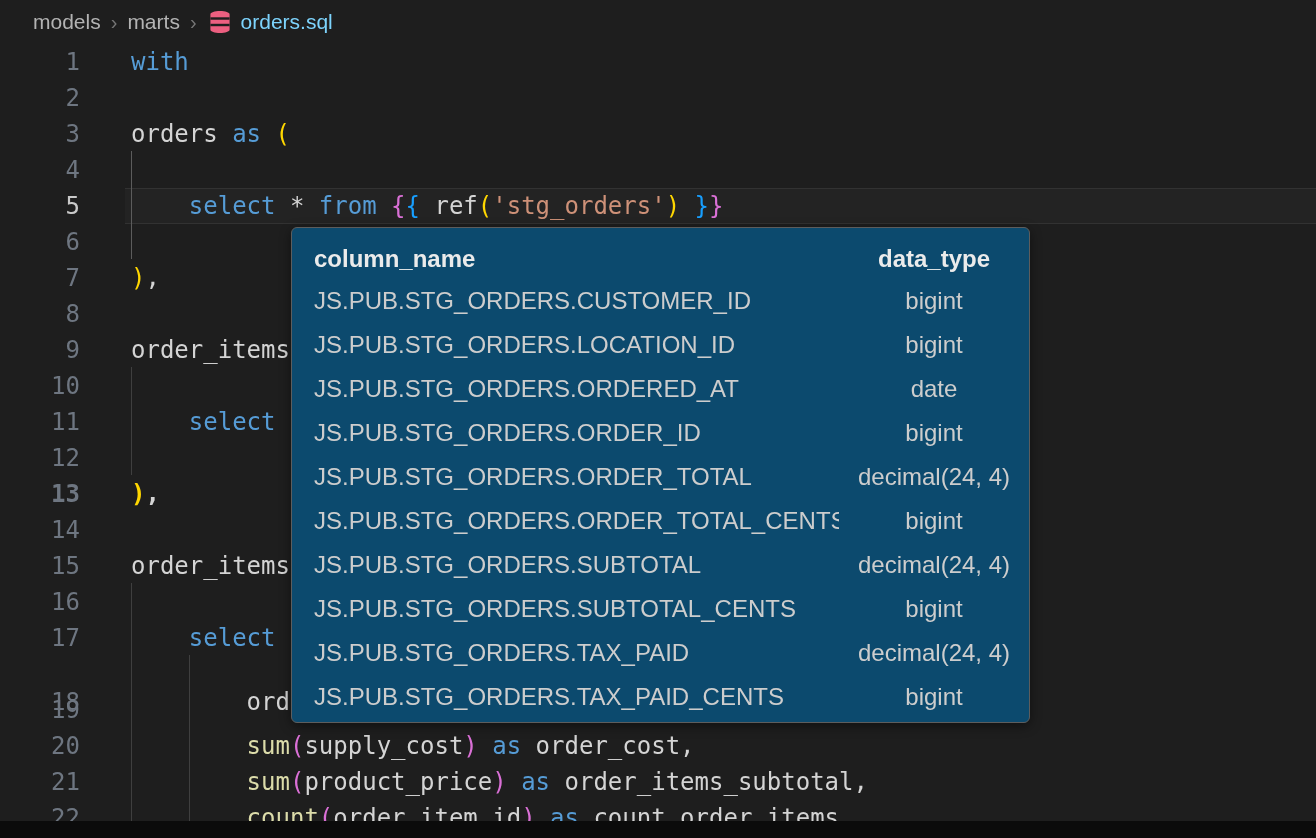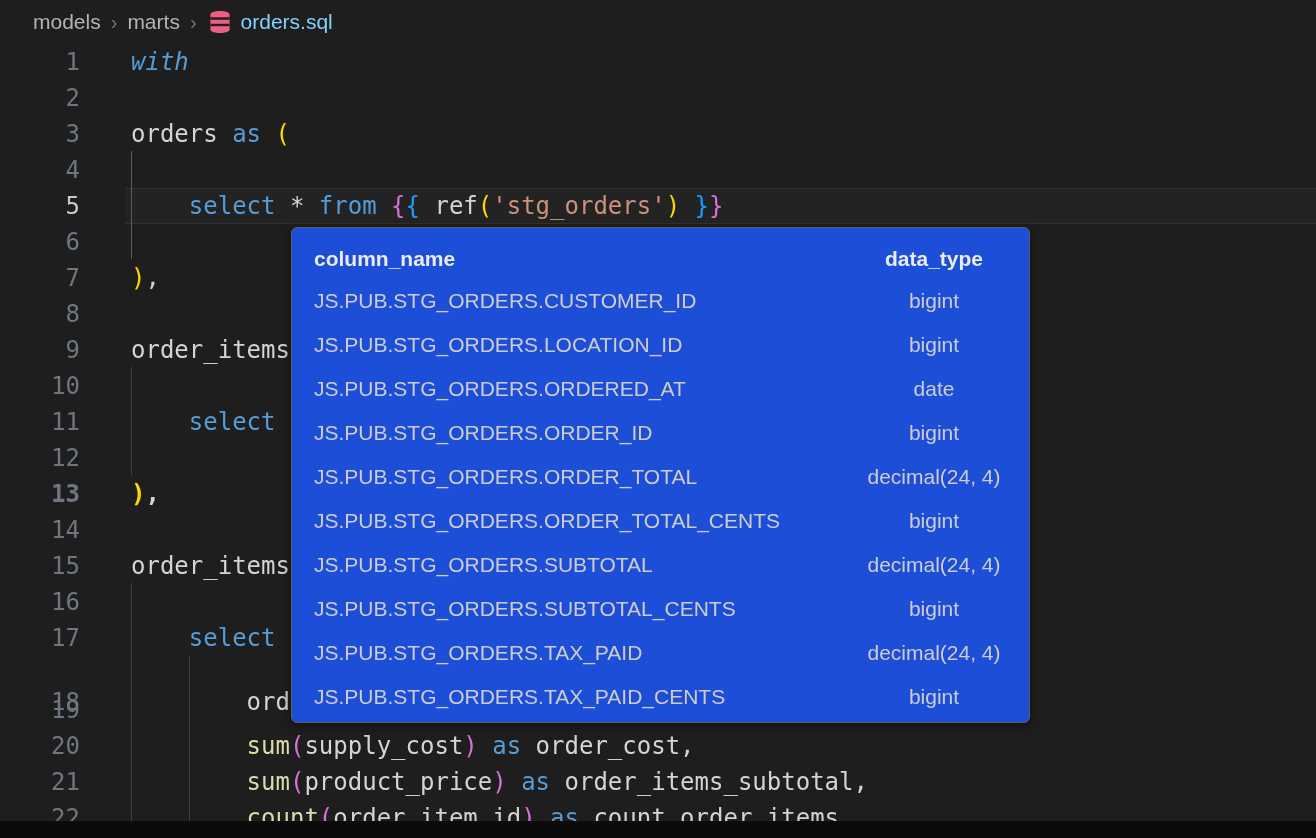--- a/index.html
+++ b/index.html
@@ -40,26 +40,26 @@
     background: rgba(255,255,255,0.025);
     border-top: 1px solid rgba(255,255,255,0.07);
     border-bottom: 1px solid rgba(255,255,255,0.07);
   }
   .indent-guide { position: absolute; width: 1px; z-index: 1; background: #3f3f3f; }
   .indent-guide.bright { background: #5c5c5c; }
 
   
   #popup {
     position: absolute; left: 291px; top: 227px; width: 739px; height: 496px;
-    background: #1d4ed8;
+    background: #0c4a6e;
     border: 1px solid #5d5d5d;
     border-radius: 6px;
     z-index: 10;
     padding: 11px 0 0 22px;
-    font-size: 21px;
+    font-size: 24px;
     box-shadow: 0 3px 12px rgba(0,0,0,0.45);
     overflow: hidden;
   }
   .popup-row { display: flex; height: 44px; align-items: center; color: #cdcdcd; }
   .popup-row.header { height: 40px; font-weight: bold; color: #ebebeb; }
   .popup-row .col-name { width: 525px; flex: none; overflow: hidden; white-space: nowrap; }
   .popup-row .col-type { flex: 1; white-space: nowrap; text-align: center; }
 
   
   #bottom-strip {
@@ -86,21 +86,21 @@
 </div>
 
 <div id="editor">
   <div class="current-line" id="current-line" style="top: 144px;"></div>
 
   <div class="indent-guide bright" style="left:131px; top:107px; height:108px;"></div>
   <div class="indent-guide" style="left:131px; top:323px; height:108px;"></div>
   <div class="indent-guide" style="left:131px; top:539px; height:238px;"></div>
   <div class="indent-guide" style="left:189px; top:611px; height:166px;"></div>
   <div id="lines">
-      <div class="line" style="top: 0px;"><span class="num">1</span><span class="code"><span style="color: rgb(86, 156, 214); font-style: italic;">with</span></span></div>
+      <div class="line" style="top: 0px;"><span class="num">1</span><span class="code"><span style="color: rgb(86, 156, 214);">with</span></span></div>
       <div class="line" style="top: 36px;"><span class="num">2</span><span class="code"></span></div>
       <div class="line" style="top: 72px;"><span class="num">3</span><span class="code"><span style="color: rgb(212, 212, 212);">orders </span><span style="color: rgb(86, 156, 214);">as </span><span style="color: rgb(255, 215, 0);">(</span></span></div>
       <div class="line" style="top: 108px;"><span class="num">4</span><span class="code"></span></div>
       <div class="line" style="top: 144px;"><span class="num active">5</span><span class="code"><span style="color: rgb(212, 212, 212);">    </span><span style="color: rgb(86, 156, 214);">select </span><span style="color: rgb(212, 212, 212);">* </span><span style="color: rgb(86, 156, 214);">from </span><span style="color: rgb(218, 112, 214);">{</span><span style="color: rgb(23, 159, 255);">{</span><span style="color: rgb(212, 212, 212);"> ref</span><span style="color: rgb(255, 215, 0);">(</span><span style="color: rgb(206, 145, 120);">'stg_orders'</span><span style="color: rgb(255, 215, 0);">)</span><span style="color: rgb(212, 212, 212);"> </span><span style="color: rgb(23, 159, 255);">}</span><span style="color: rgb(218, 112, 214);">}</span></span></div>
       <div class="line" style="top: 180px;"><span class="num">6</span><span class="code"></span></div>
       <div class="line" style="top: 216px;"><span class="num">7</span><span class="code"><span style="color: rgb(255, 215, 0);">)</span><span style="color: rgb(212, 212, 212);">,</span></span></div>
       <div class="line" style="top: 252px;"><span class="num">8</span><span class="code"></span></div>
       <div class="line" style="top: 288px;"><span class="num">9</span><span class="code"><span style="color: rgb(212, 212, 212);">order_items</span></span></div>
       <div class="line" style="top: 324px;"><span class="num">10</span><span class="code"></span></div>
       <div class="line" style="top: 360px;"><span class="num">11</span><span class="code"><span style="color: rgb(212, 212, 212);">    </span><span style="color: rgb(86, 156, 214);">select</span></span></div>

